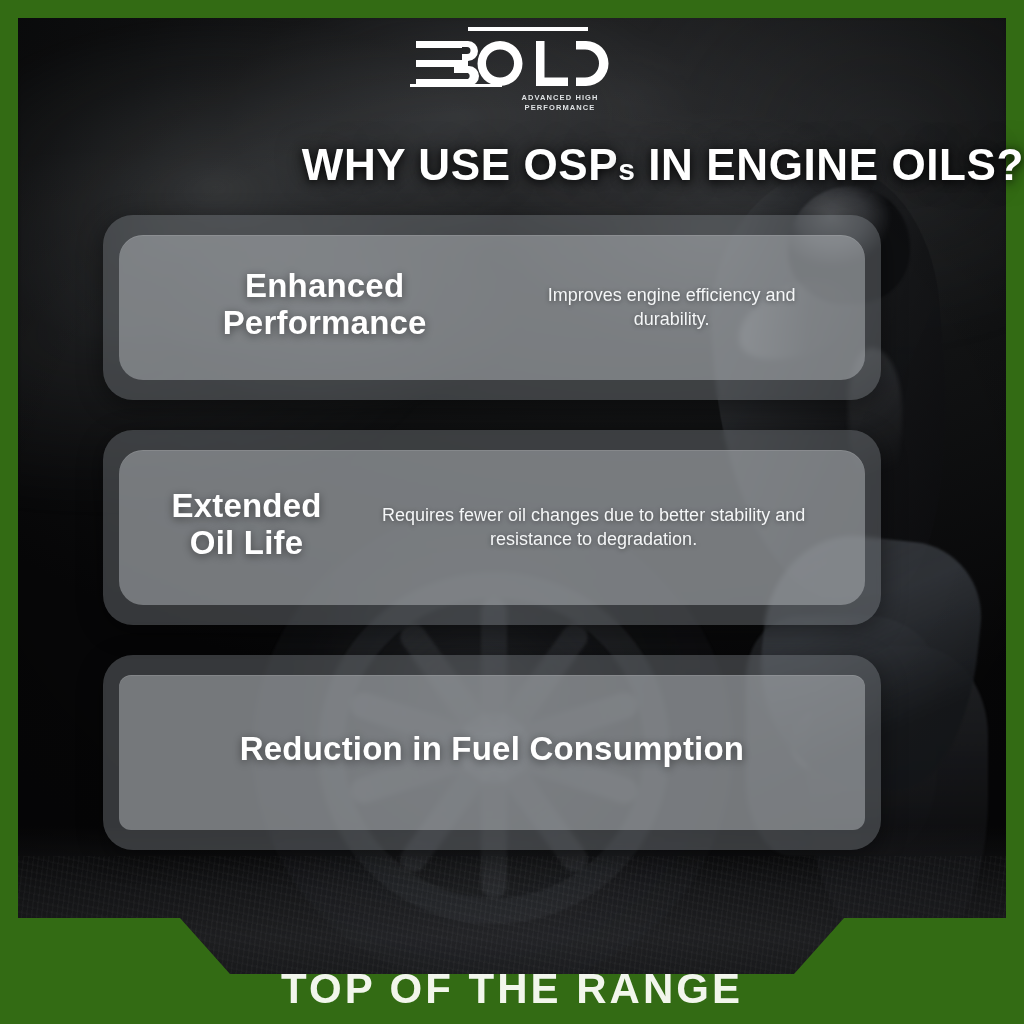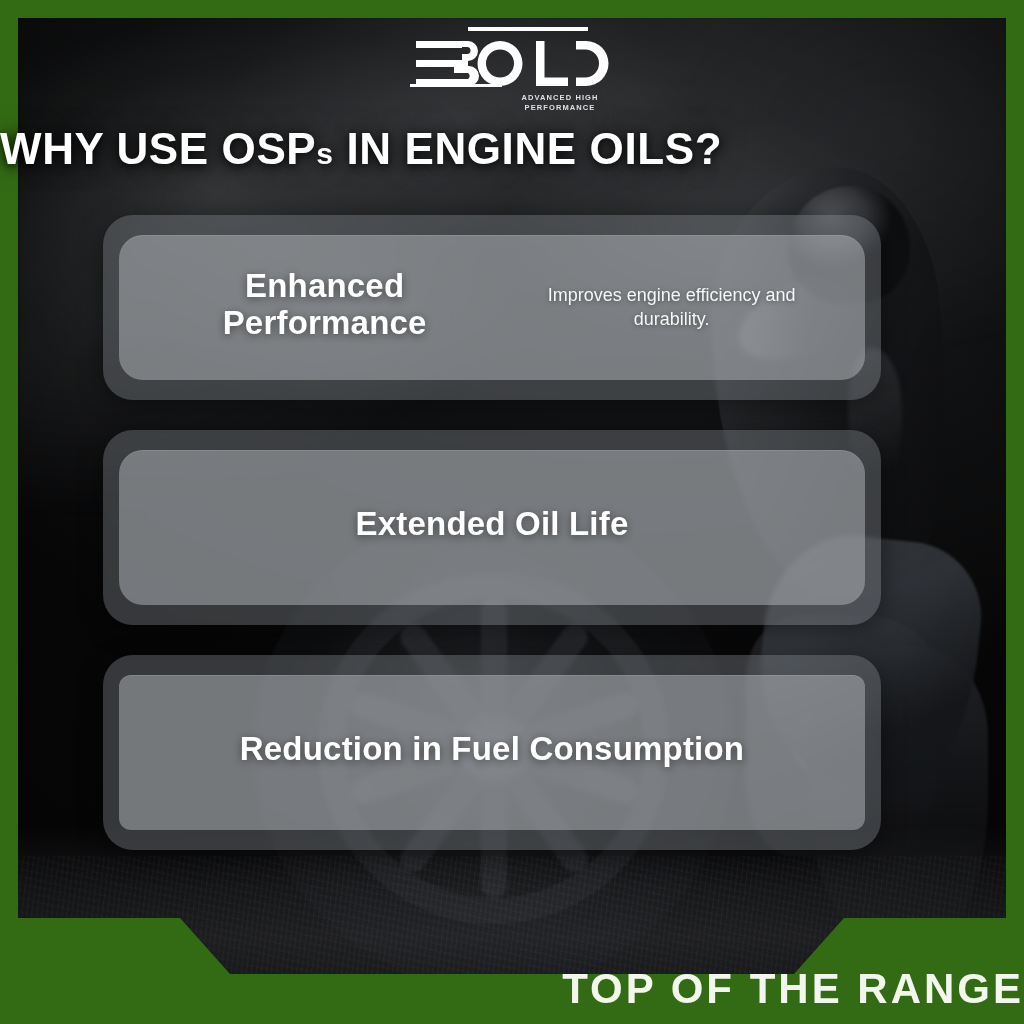--- a/index.html
+++ b/index.html
@@ -268,22 +268,22 @@
     text-align: center;
     line-height: 1.35;
     width: 120px;
     margin-left: 96px;
   }
 
   
   .headline {
     position: absolute;
     left: 0; right: 0;
-    top: 124px;
-    text-align: left;
+    top: 140px;
+    text-align: right;
     color: #ffffff;
     font-size: 44px;
     font-weight: 900;
     letter-spacing: 0.6px;
     text-shadow: 0 2px 10px rgba(0,0,0,0.85), 0 0 26px rgba(0,0,0,0.6);
     font-stretch: condensed;
   }
   .headline .sub-s {
     font-size: 30px;
     vertical-align: baseline;
@@ -346,21 +346,21 @@
     position: absolute;
     left: 0;
     bottom: 0;
     width: 1024px;
     height: 106px;
     background: #336b14;
     z-index: 6;
     clip-path: polygon(0 0, 180px 0, 230px 56px, 794px 56px, 844px 0, 1024px 0, 1024px 106px, 0 106px);
     display: flex;
     align-items: flex-end;
-    justify-content: flex-end;
+    justify-content: center;
   }
   .banner-text {
     color: #f2f6ec;
     font-size: 42px;
     font-weight: 900;
     letter-spacing: 3px;
     padding-bottom: 14px;
     text-align: center;
     line-height: 1;
   }
@@ -438,20 +438,21 @@
       <div class="card-outer card-1">
         <div class="card-inner">
           <p class="card-title">Enhanced Performance</p>
           <p class="card-desc">Improves engine efficiency and durability.</p>
         </div>
       </div>
 
       <div class="card-outer card-2">
         <div class="card-inner">
           <p class="card-title">Extended Oil Life</p>
+          <p class="card-desc">Requires fewer oil changes due to better stability and resistance to degradation.</p>
         </div>
       </div>
 
       <div class="card-outer card-3">
         <div class="card-inner">
           <p class="card-title">Reduction in Fuel Consumption</p>
         </div>
       </div>
 
     </div>

